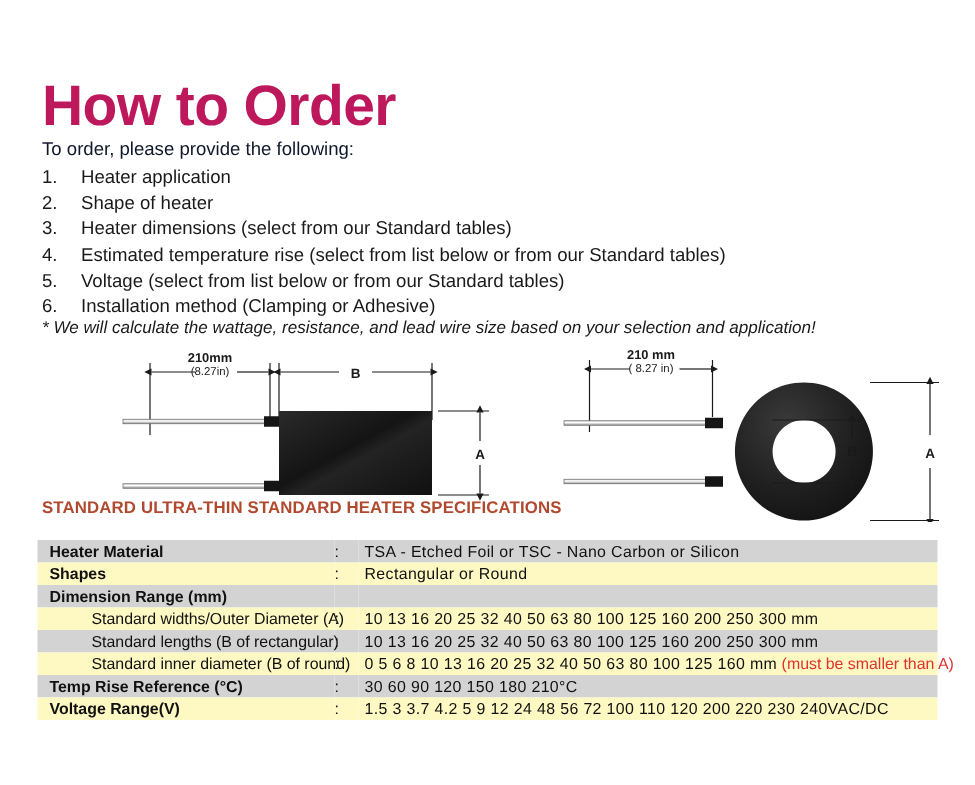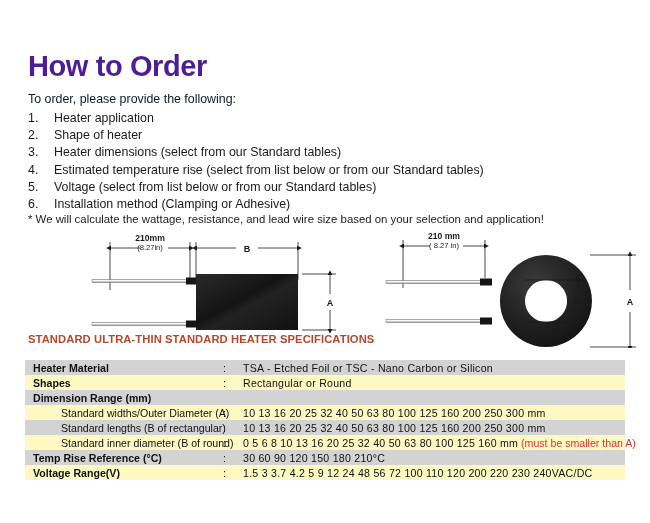--- a/index.html
+++ b/index.html
@@ -14,24 +14,24 @@
     font-family: "Liberation Sans", sans-serif;
     color: #1a1a1a;
     overflow: hidden;
   }
 
   
   .page-title {
     position: absolute;
     left: 28px;
     top: 52px;
-    font-size: 29px;
+    font-size: 38px;
     font-weight: bold;
     letter-spacing: -0.4px;
-    color: #4c1d95;
+    color: #be185d;
     line-height: 1;
   }
 
   
   .intro {
     position: absolute;
     left: 28px;
     top: 92px;
     font-size: 12.4px;
     color: #0f172a;
@@ -52,27 +52,28 @@
     width: 26px;
     flex: 0 0 26px;
   }
   .order-text { flex: 1 1 auto; }
 
   .note {
     position: absolute;
     left: 28px;
     top: 213px;
     font-size: 11.4px;
+    font-style: italic;
     color: #1a1a1a;
   }
 
   
   .diagrams {
     position: absolute;
-    left: 18px;
+    left: 8px;
     top: 228px;
     width: 584px;
     height: 120px;
   }
   .diagrams svg { display: block; }
 
   
   .spec-heading {
     position: absolute;
     left: 28px;

